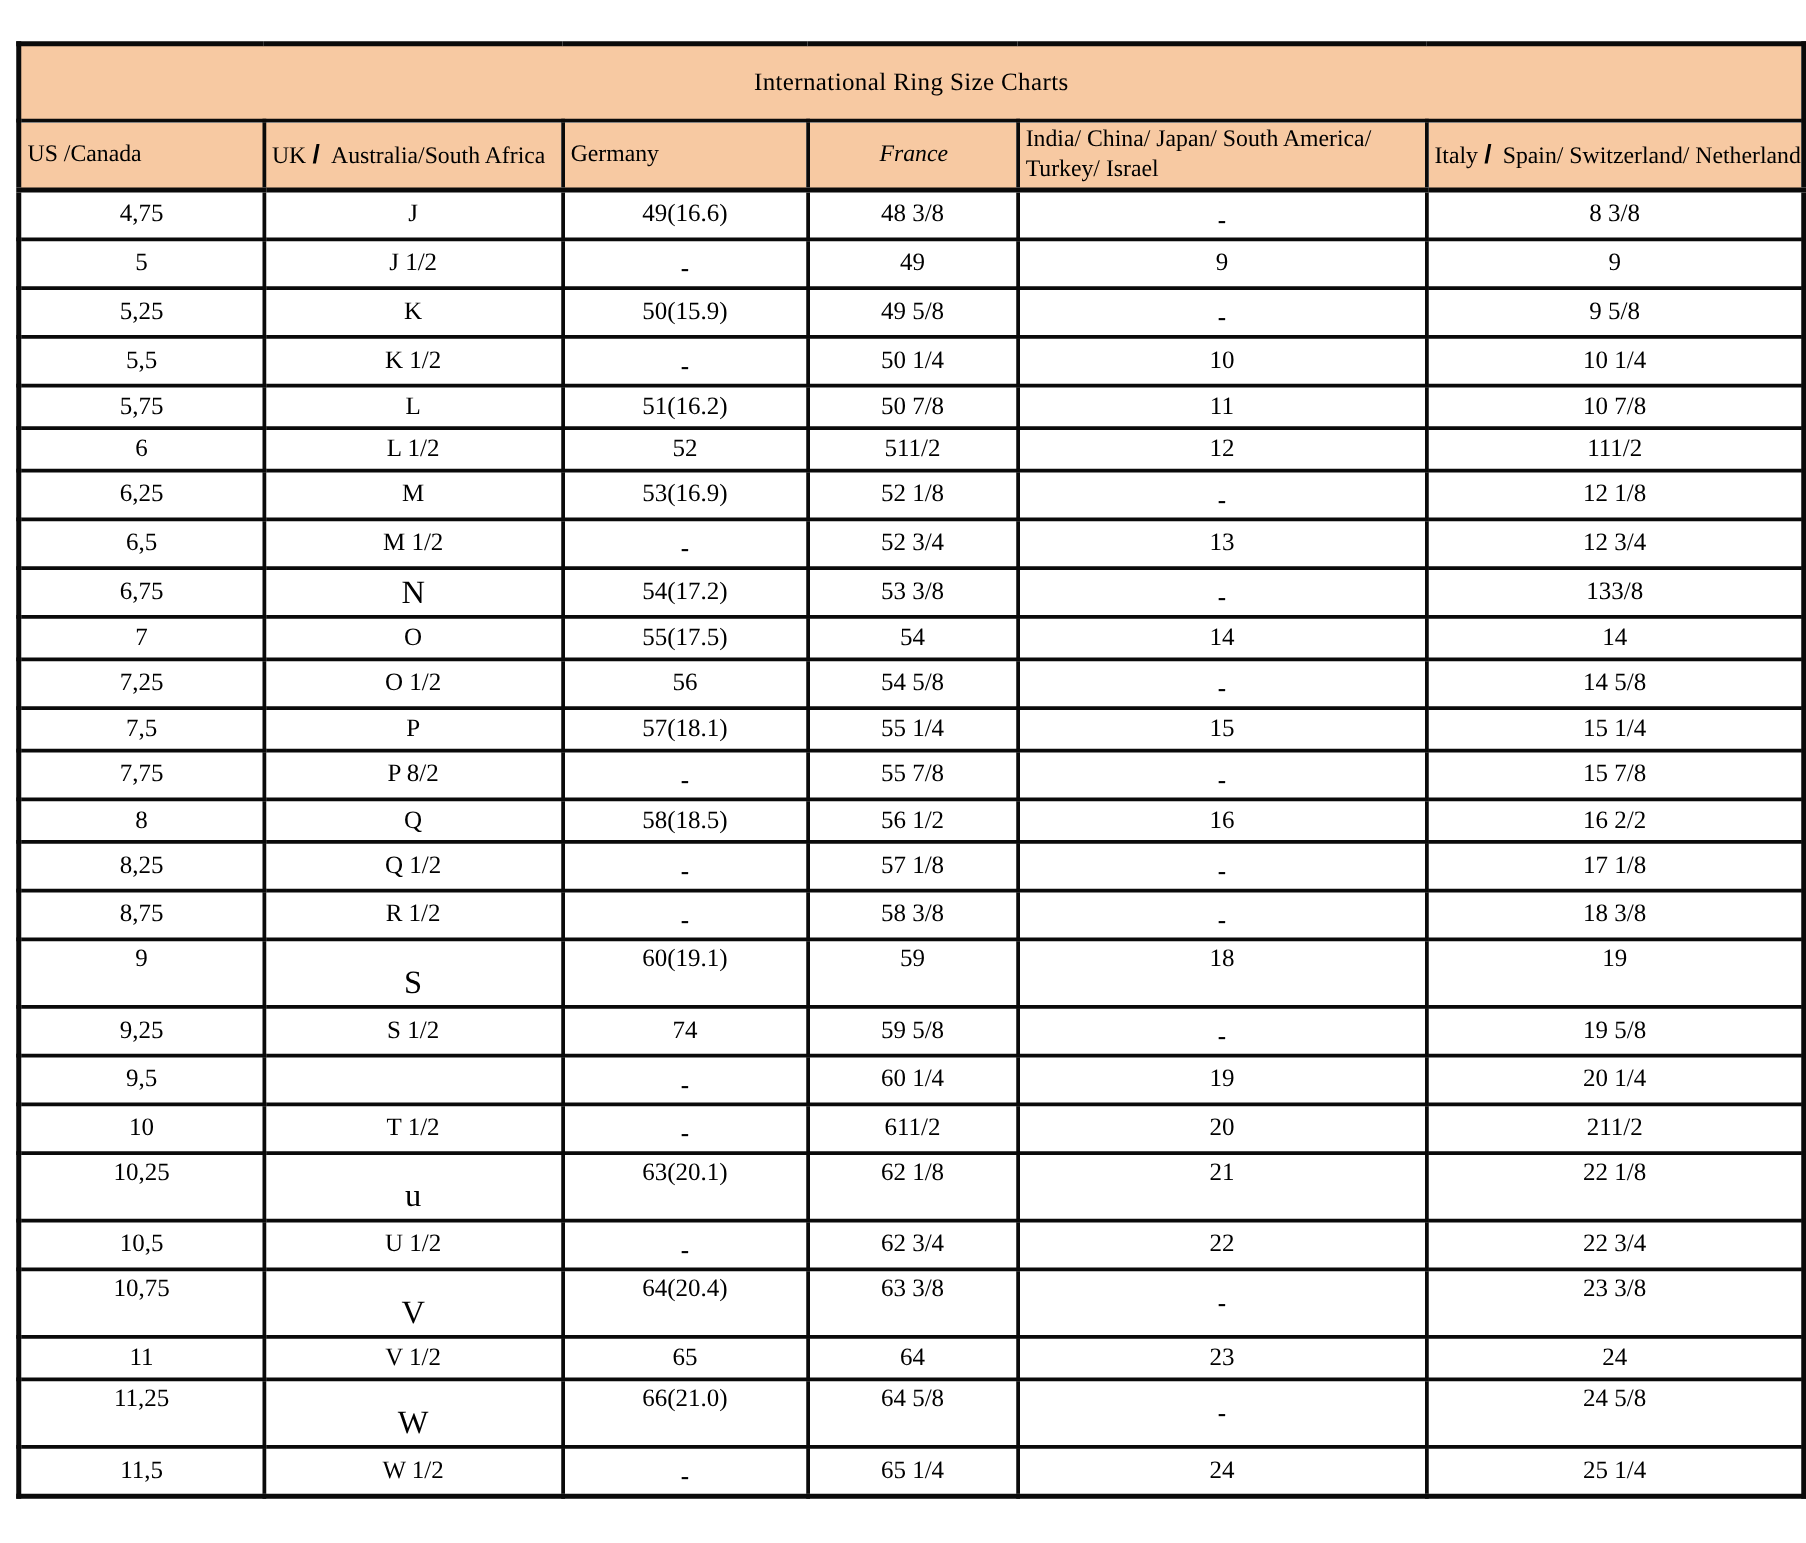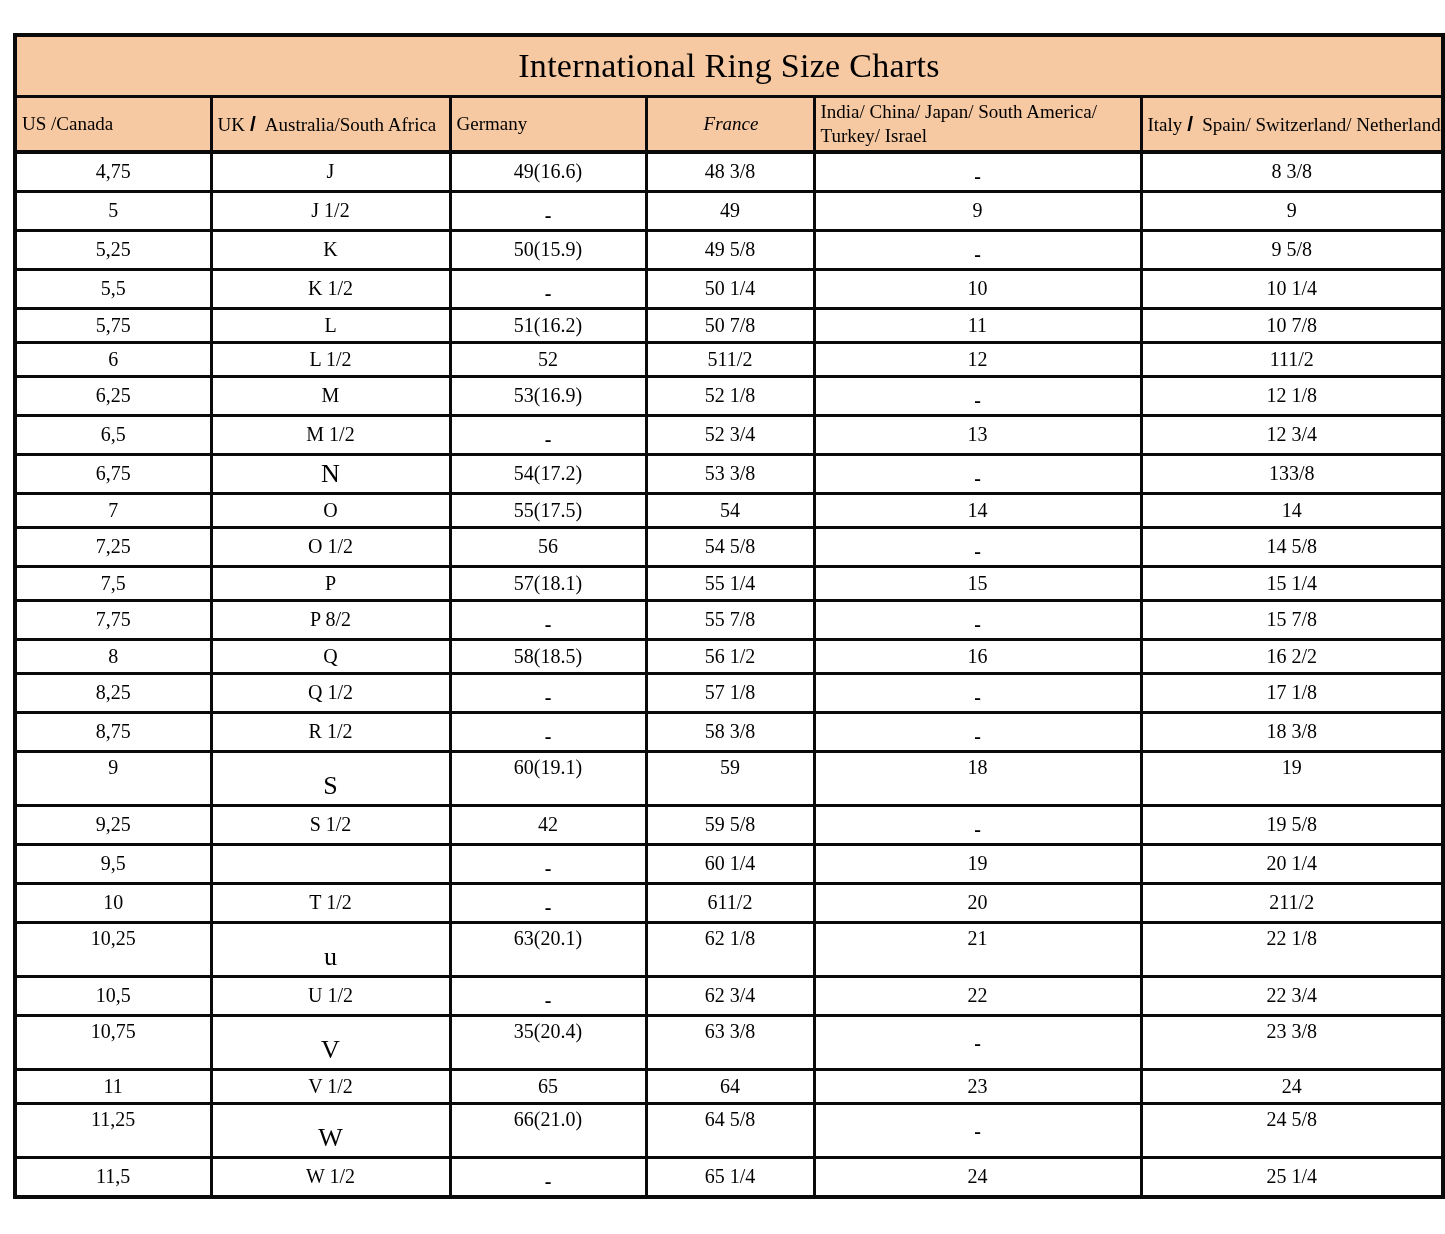--- a/index.html
+++ b/index.html
@@ -20,21 +20,21 @@
     table-layout: fixed;
     border: 4px solid #0a0a0a;
   }
   .ring-table th, .ring-table td {
     border: 3px solid #0a0a0a;
     overflow: hidden;
   }
   tr.title-row th {
     background: var(--header-bg, #f7c9a2);
     height: 56px;
-    font-size: 34px;
+    font-size: 20px;
     font-weight: 400;
     text-align: center;
     letter-spacing: 0.3px;
   }
   tr.header-row th {
     background: var(--header-bg, #f7c9a2);
     height: 47px;
     font-size: 19px;
     font-weight: 400;
     text-align: left;
@@ -247,21 +247,21 @@
         <td data-col="us">9</td>
         <td data-col="uk" class="alt-letter">S</td>
         <td data-col="de">60(19.1)</td>
         <td data-col="fr">59</td>
         <td data-col="in">18</td>
         <td data-col="it">19</td>
       </tr>
         <tr>
         <td data-col="us">9,25</td>
         <td data-col="uk">S 1/2</td>
-        <td data-col="de">42</td>
+        <td data-col="de">74</td>
         <td data-col="fr">59 5/8</td>
         <td data-col="in" class="dash">-</td>
         <td data-col="it">19 5/8</td>
       </tr>
         <tr>
         <td data-col="us">9,5</td>
         <td data-col="uk"></td>
         <td data-col="de" class="dash">-</td>
         <td data-col="fr">60 1/4</td>
         <td data-col="in">19</td>
@@ -287,21 +287,21 @@
         <td data-col="us">10,5</td>
         <td data-col="uk">U 1/2</td>
         <td data-col="de" class="dash">-</td>
         <td data-col="fr">62 3/4</td>
         <td data-col="in">22</td>
         <td data-col="it">22 3/4</td>
       </tr>
         <tr class="tall">
         <td data-col="us">10,75</td>
         <td data-col="uk" class="alt-letter">V</td>
-        <td data-col="de">35(20.4)</td>
+        <td data-col="de">64(20.4)</td>
         <td data-col="fr">63 3/8</td>
         <td data-col="in" class="dash">-</td>
         <td data-col="it">23 3/8</td>
       </tr>
         <tr>
         <td data-col="us">11</td>
         <td data-col="uk">V 1/2</td>
         <td data-col="de">65</td>
         <td data-col="fr">64</td>
         <td data-col="in">23</td>

